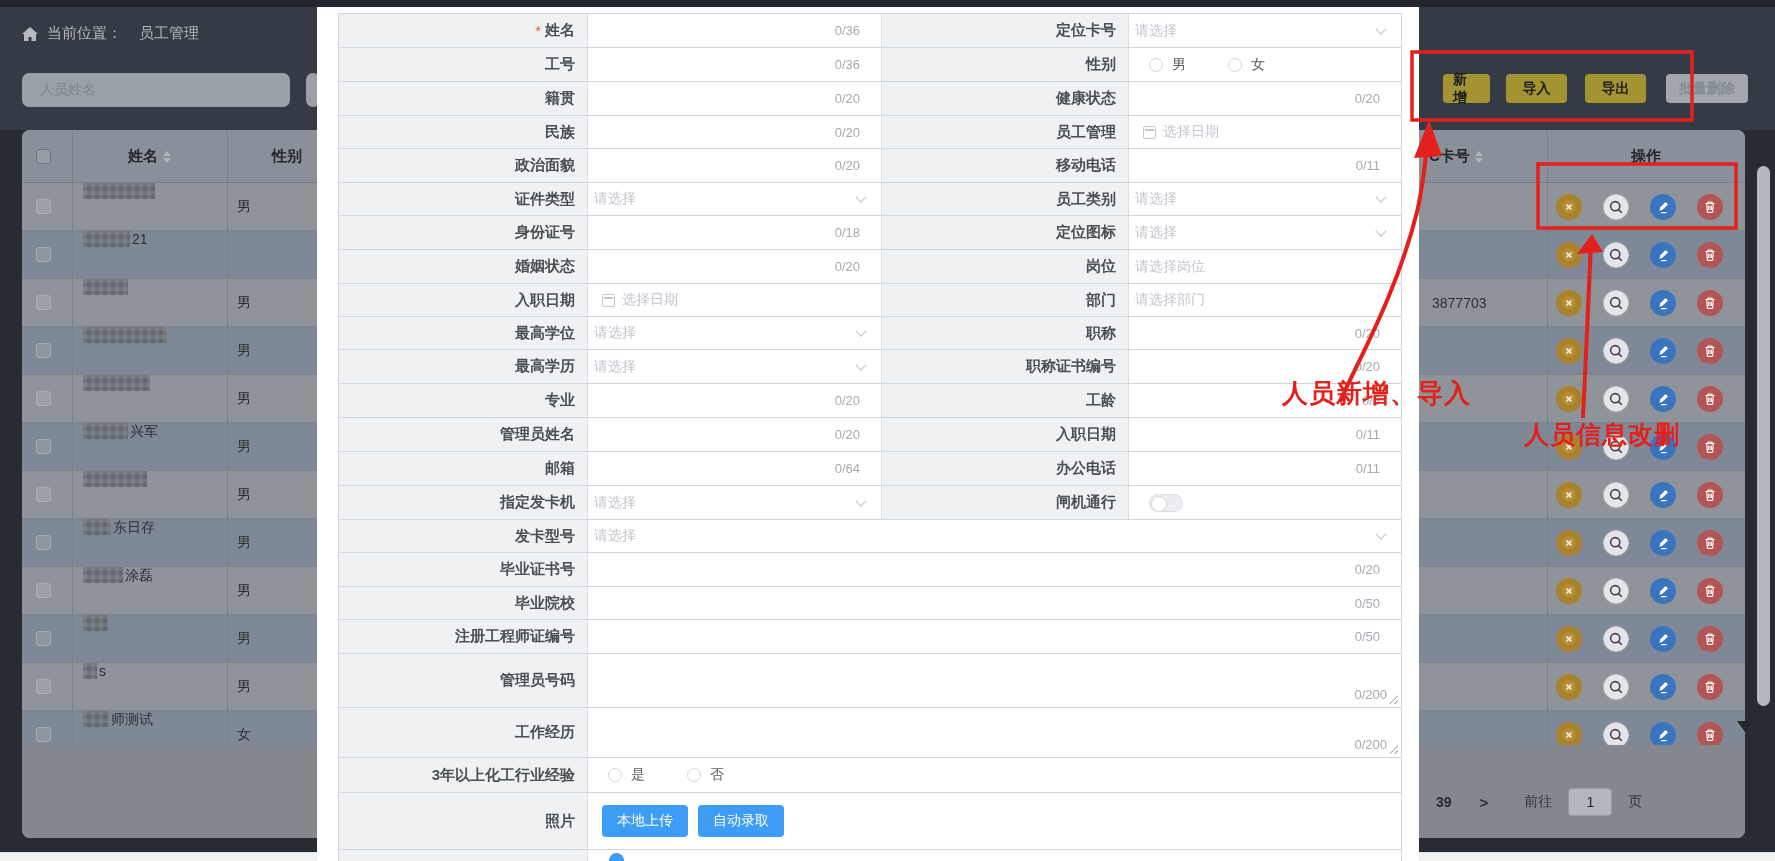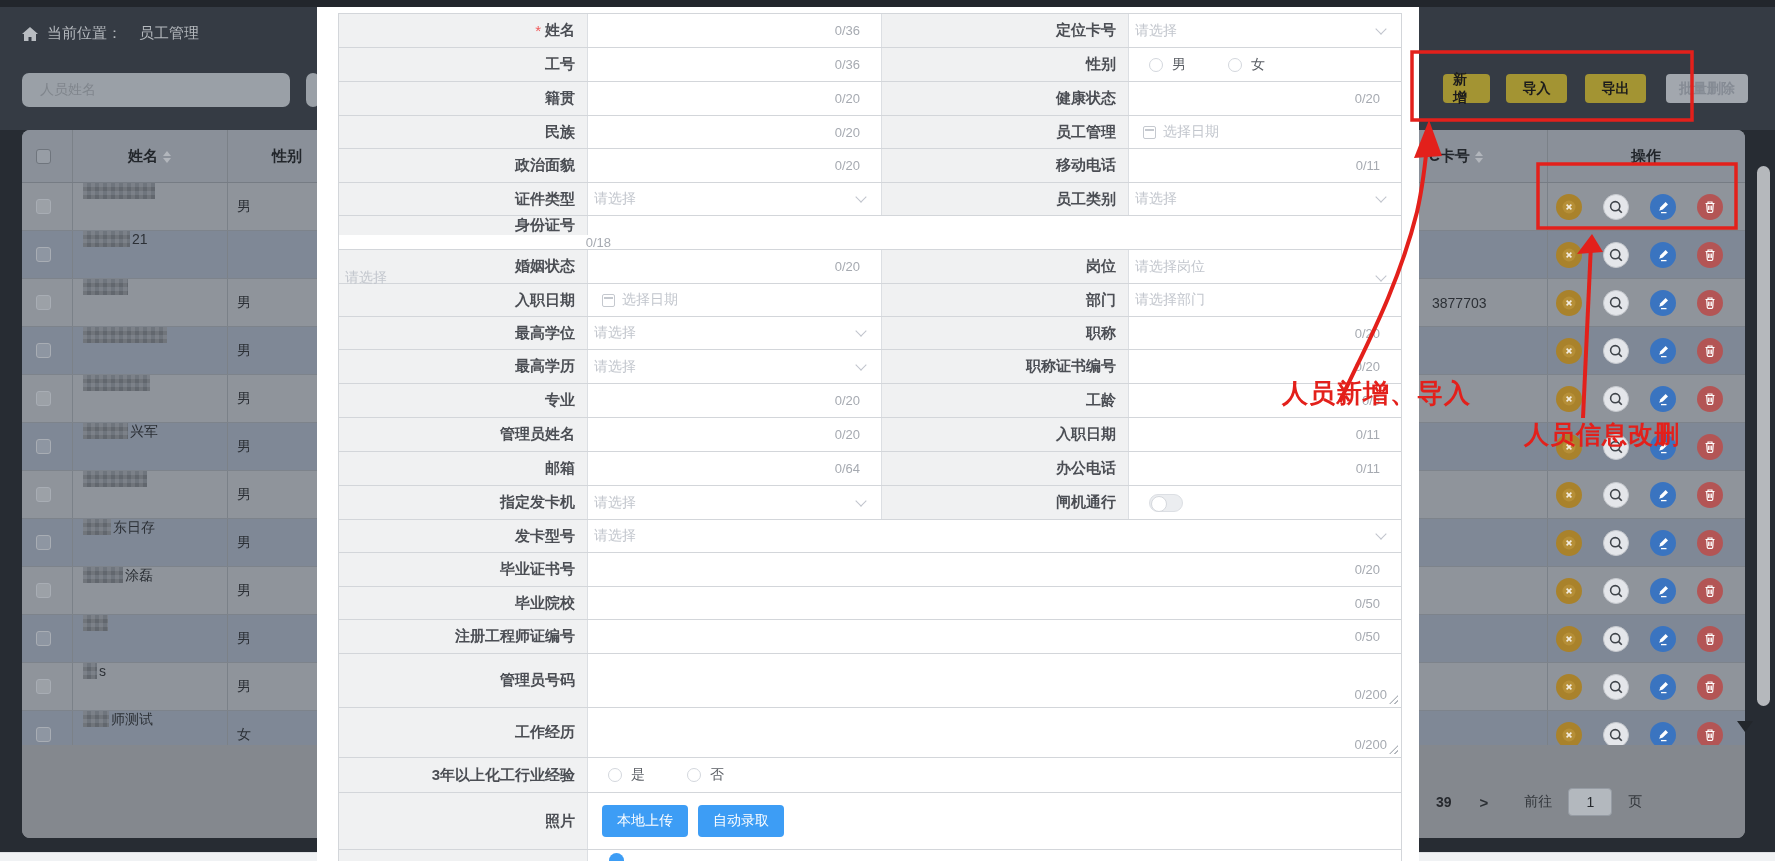--- a/index.html
+++ b/index.html
@@ -738,21 +738,21 @@
             <span class="chev"></span>
           </div>
           <div class="m-lab2">
             <span>员工类别</span>
           </div>
           <div class="m-ctrl m-c2">
             <span class="ph">请选择</span>
             <span class="chev"></span>
           </div>
         </div>
-        <div class="m-row" style="height: 34px; flex-direction: column;">
+        <div class="m-row" style="height: 34px;">
           <div class="m-lab">
             <span>身份证号</span>
           </div>
           <div class="m-ctrl m-c1">
             <span class="cnt">0/18</span>
           </div>
           <div class="m-lab2">
             <span>定位图标</span>
           </div>
           <div class="m-ctrl m-c2">

